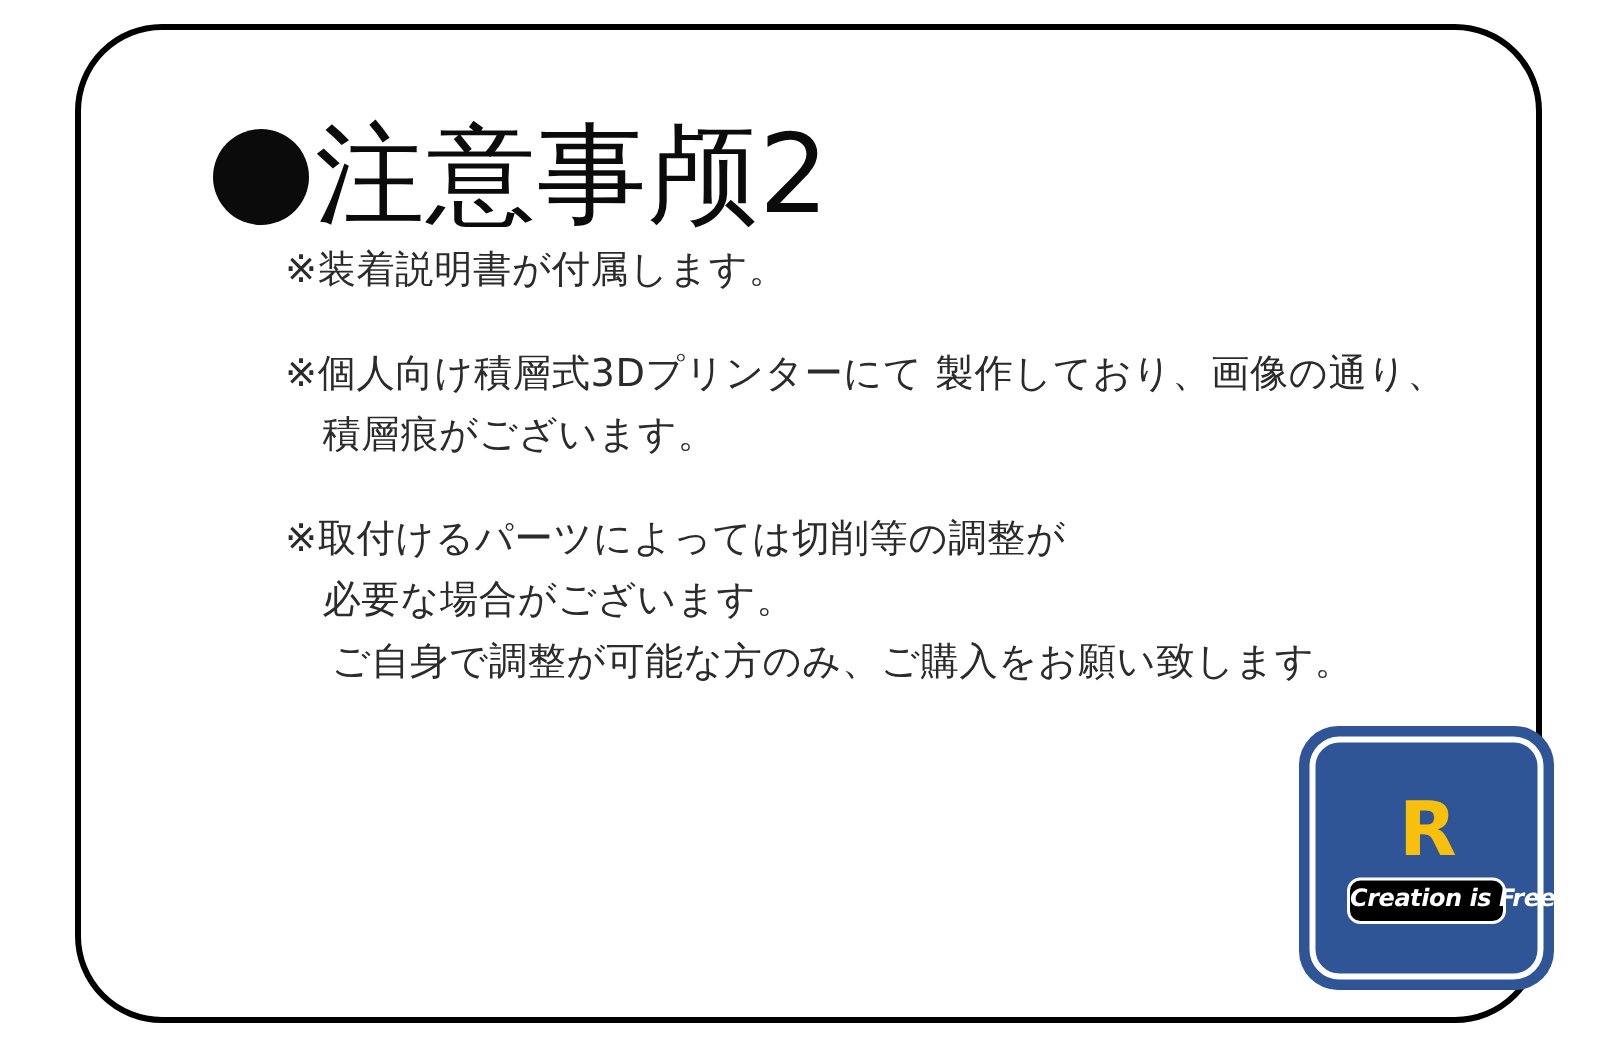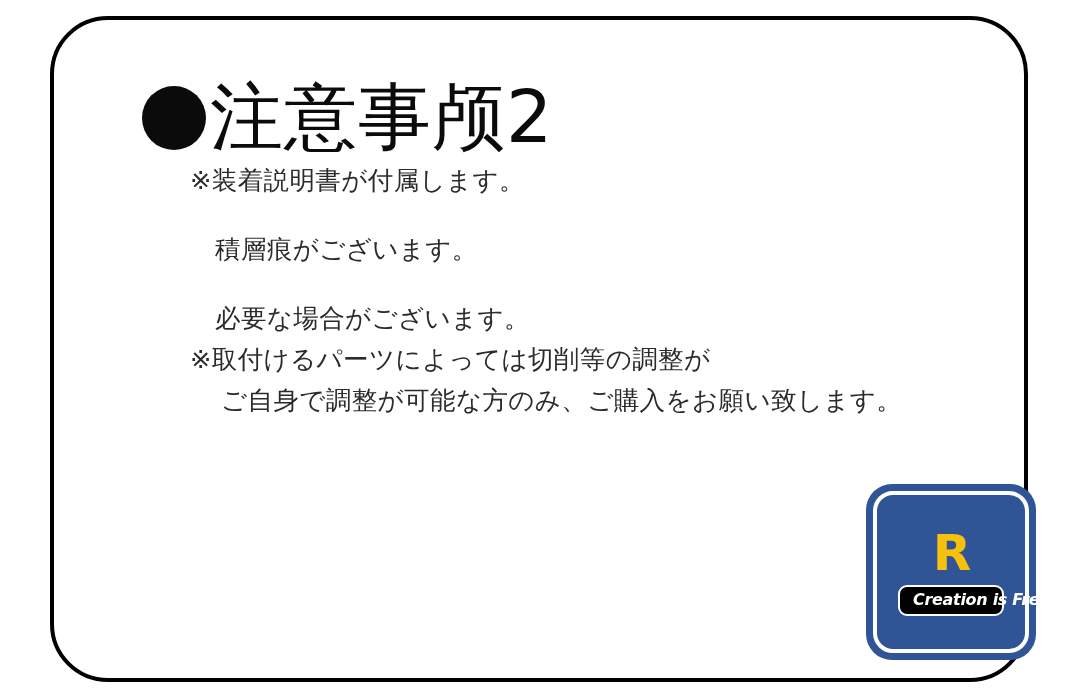--- a/index.html
+++ b/index.html
@@ -127,21 +127,21 @@
     font-weight: 700;
     font-size: 33px;
     line-height: 0.85;
     color: #ffffff;
     letter-spacing: -0.5px;
   }
   #logo-tagline-bar {
     background: #000000;
     border: 2px solid #ffffff;
     border-radius: 9px;
-    padding: 4px 8px 5px 13px;
+    padding: 4px 8px 5px 0;
     width: 106px;
     box-sizing: border-box;
     text-align: center;
   }
   #logo-tagline-text {
     font-family: "DejaVu Sans", sans-serif;
     font-weight: 700;
     font-style: italic;
     font-size: 16px;
     line-height: 1;
@@ -158,25 +158,26 @@
   <div id="notice-title">
     <span id="title-bullet"></span>
     <span id="title-text">注意事颅2</span>
   </div>
 
   <div id="notice-body">
       <div class="para">
         <div class="line">※装着説明書が付属します。</div>
       </div>
       <div class="para">
+        <div class="line">※個人向け積層式3Dプリンターにて 製作しており、画像の通り、</div>
         <div class="line indent">積層痕がございます。</div>
       </div>
       <div class="para">
+        <div class="line">※取付けるパーツによっては切削等の調整が</div>
         <div class="line indent">必要な場合がございます。</div>
-        <div class="line">※取付けるパーツによっては切削等の調整が</div>
         <div class="line indent2">ご自身で調整が可能な方のみ、ご購入をお願い致します。</div>
       </div>
     </div>
 
   <div id="brand-logo" style="background: rgb(47, 85, 151);">
     <div id="logo-inner-frame" style="background: rgb(47, 85, 151);">
       <div id="logo-wordmark">
         <span id="logo-r" style="color: rgb(247, 192, 12);">R</span>
       </div>
       <div id="logo-tagline-bar" style="background: rgb(0, 0, 0);">

